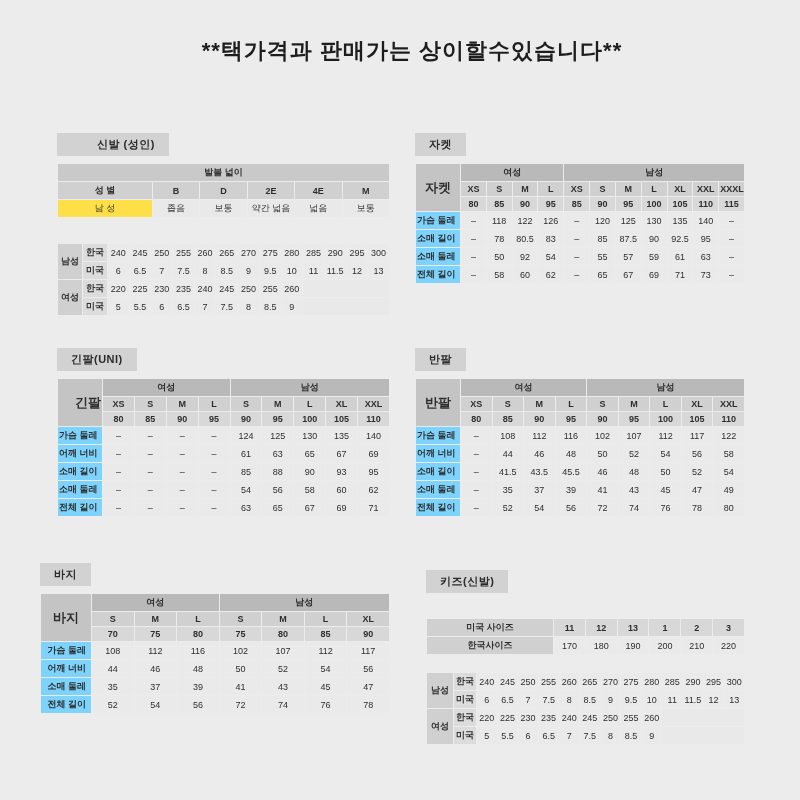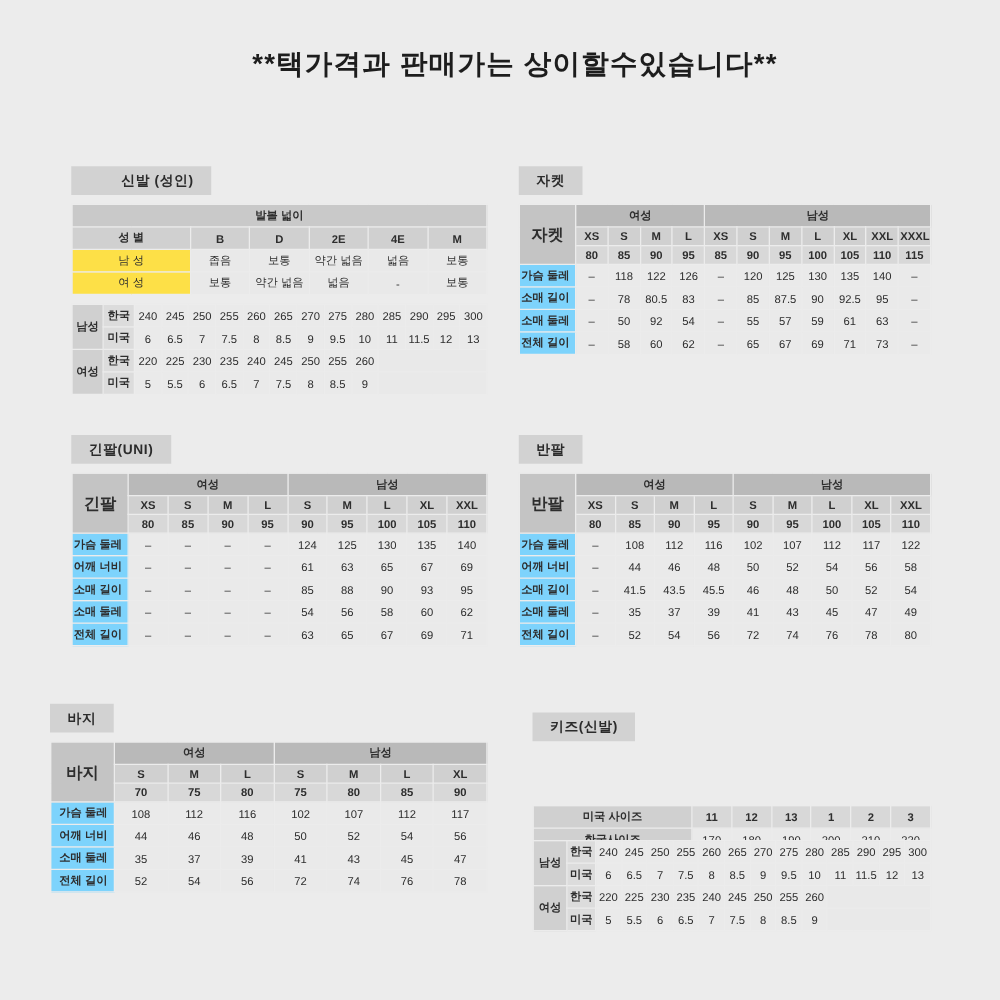--- a/index.html
+++ b/index.html
@@ -79,28 +79,20 @@
       <td class="lbl">M</td>
     </tr>
     <tr>
       <td class="cell-d" colspan="2">남 성</td>
       <td class="cell">좁음</td>
       <td class="cell">보통</td>
       <td class="cell">약간 넓음</td>
       <td class="cell">넓음</td>
       <td class="cell">보통</td>
     </tr>
-    <tr>
-      <td class="cell-d" colspan="2">여 성</td>
-      <td class="cell">보통</td>
-      <td class="cell">약간 넓음</td>
-      <td class="cell">넓음</td>
-      <td class="cell">-</td>
-      <td class="cell">보통</td>
-    </tr>
   </tbody>
     </table>
 
   <table style="top:243px;left:57px;width:333px;">
     <tbody>
         <tr>
       <td class="lbl" rowspan="2" style="width:22px;">남성</td>
       <td class="lbl2" style="width:22px;">한국</td>
       <td class="num">240</td>
       <td class="num">245</td>
@@ -254,21 +246,21 @@
       <td class="num">–</td>
     </tr>
   </tbody>
     </table>
 
   <div class="sec-label" style="top:348px;left:57px;">긴팔(UNI)</div>
 
   <table style="top:378px;left:57px;width:333px;">
     <tbody>
         <tr>
-      <td class="big" rowspan="3" style="width:42px;">긴팔</td>
+      <td class="big" rowspan="3" style="width:42px;text-align:right;">긴팔</td>
       <td class="hd" colspan="4">여성</td>
       <td class="hd" colspan="5">남성</td>
     </tr>
     <tr>
       <td class="lbl">XS</td>
       <td class="lbl">S</td>
       <td class="lbl">M</td>
       <td class="lbl">L</td>
       <td class="lbl">S</td>
       <td class="lbl">M</td>
@@ -509,21 +501,21 @@
       <td class="num">72</td>
       <td class="num">74</td>
       <td class="num">76</td>
       <td class="num">78</td>
     </tr>
   </tbody>
     </table>
 
   <div class="sec-label" style="top:570px;left:426px;">키즈(신발)</div>
 
-  <table style="top:644px;left:426px;width:319px;">
+  <table style="top:618px;left:426px;width:319px;">
     <tbody>
         <tr>
       <td class="lbl" style="width:124px;">미국 사이즈</td>
       <td class="sub">11</td>
       <td class="sub">12</td>
       <td class="sub">13</td>
       <td class="sub">1</td>
       <td class="sub">2</td>
       <td class="sub">3</td>
     </tr>

